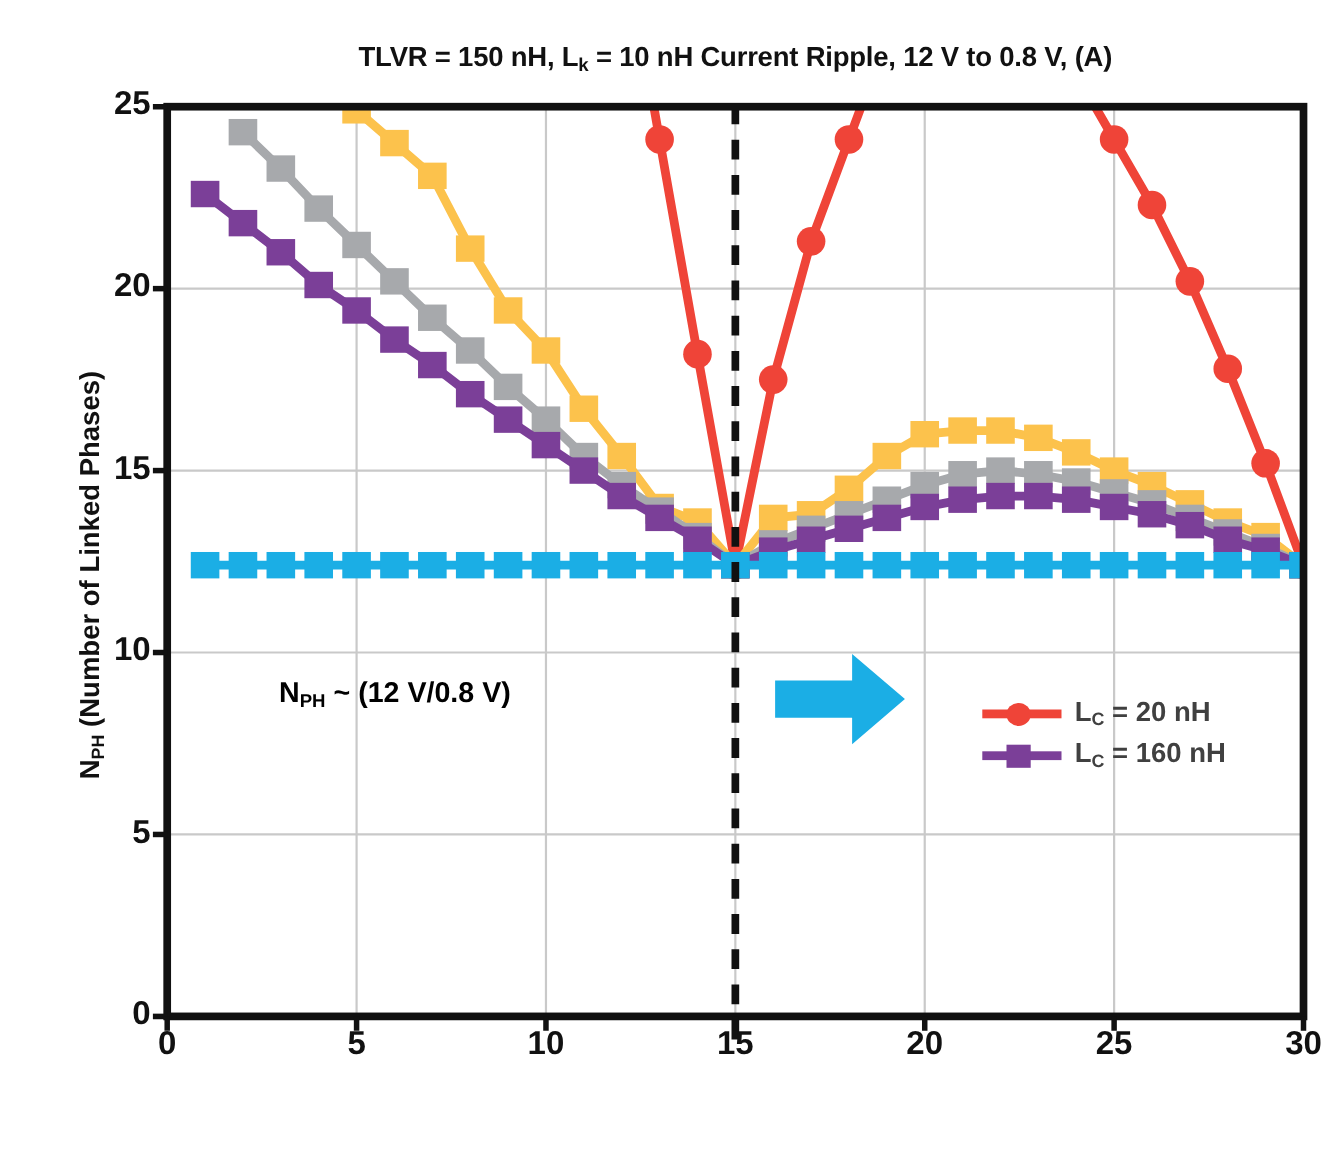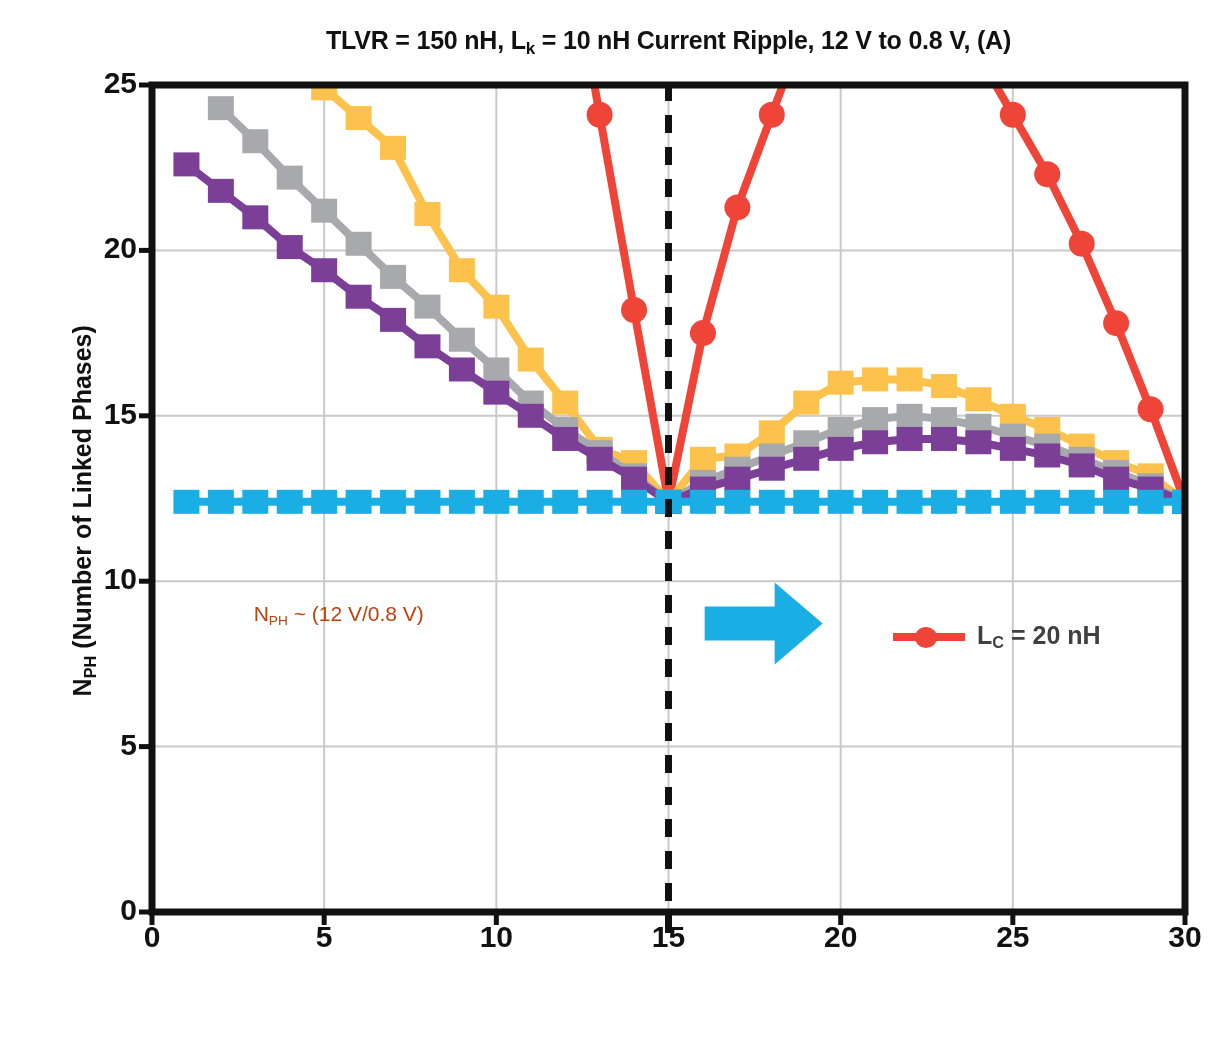--- a/index.html
+++ b/index.html
@@ -10,21 +10,21 @@
   body {
     width: 1211px;
     height: 1046px;
     font-family: "Liberation Sans", sans-serif;
     overflow: hidden;
     position: relative;
   }
   #figure {
     position: absolute;
     left: 0;
-    top: 0;
+    top: 12px;
     width: 1211px;
     height: 792px;
   }
   .chart-title {
     position: absolute;
     left: 152px;
     top: 26px;
     width: 1033px;
     text-align: center;
     font-size: 25px;
@@ -74,23 +74,23 @@
     width: 120px;
     text-align: center;
     font-size: 30px;
     font-weight: bold;
     color: #111111;
     top: 922px;
     line-height: 1;
   }
   .annot {
     position: absolute;
-    font-size: 21px;
-    font-weight: normal;
-    color: #c2410c;
+    font-size: 26px;
+    font-weight: bold;
+    color: #000000;
     white-space: nowrap;
   }
   .annot sub { font-size: 0.65em; vertical-align: -0.28em; }
   .legend {
     position: absolute;
     left: 893px;
     top: 618px;
     width: 292px;
   }
   .legend-row {
@@ -346,15 +346,22 @@
   </div>
 
   <div class="legend" id="legend">
       <div class="legend-row">
         <div class="legend-swatch">
           <div class="lseg" style="background: rgb(239, 68, 56);"></div>
           <div class="lmark circ" style="background: rgb(239, 68, 56);"></div>
         </div>
         <div class="legend-text"><span>L</span><sub>C</sub><span> = 20 nH</span></div>
       </div>
+      <div class="legend-row">
+        <div class="legend-swatch">
+          <div class="lseg" style="background: rgb(123, 63, 152);"></div>
+          <div class="lmark" style="background: rgb(123, 63, 152);"></div>
+        </div>
+        <div class="legend-text"><span>L</span><sub>C</sub><span> = 160 nH</span></div>
+      </div>
     </div>
 
 </div>
 
 </body></html>

